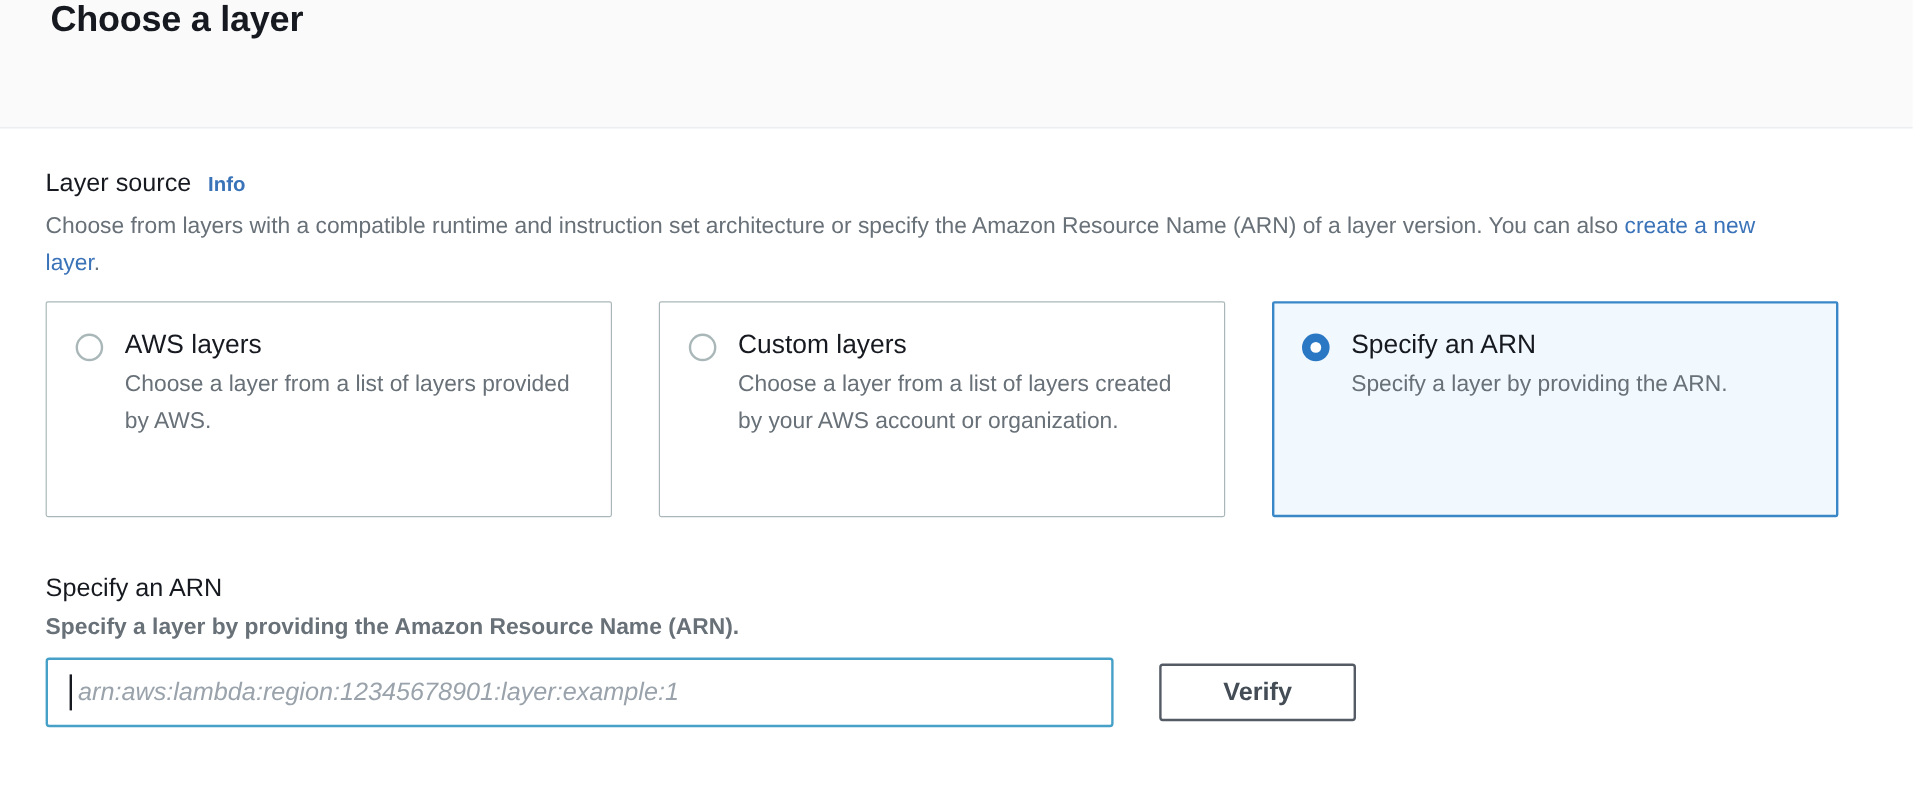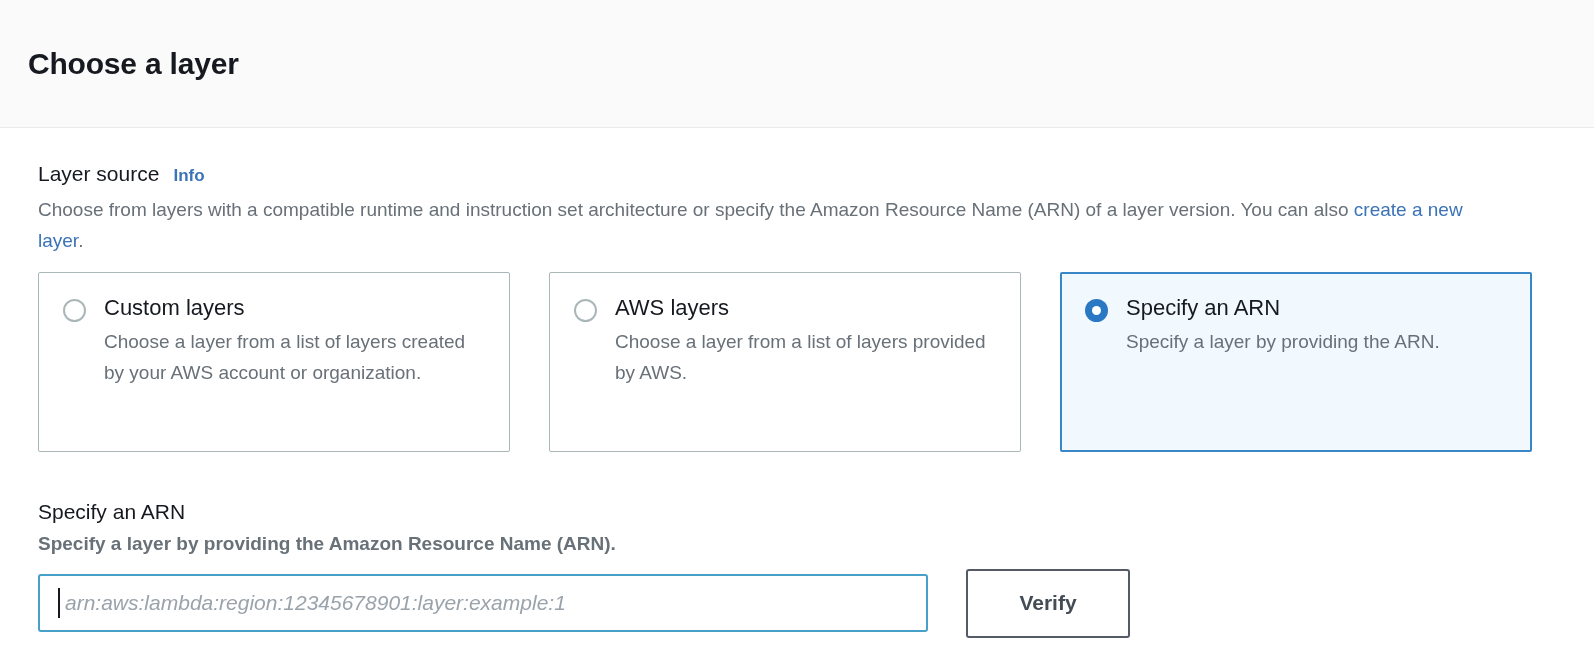--- a/index.html
+++ b/index.html
@@ -17,27 +17,27 @@
   .modal {
     width: 1594px;
     height: 666px;
     background: #ffffff;
     display: flex;
     flex-direction: column;
     box-sizing: border-box;
   }
   
   .modal-header {
-    height: 128px;
+    height: 107px;
     background: #fafafa;
     border-bottom: 1px solid #e9ebed;
     box-sizing: border-box;
     display: flex;
-    align-items: center;
-    padding: 0 28px;
+    align-items: flex-start;
+    padding: 0 42px;
   }
   .modal-title {
     font-size: 30px;
     font-weight: bold;
     color: #16191f;
     letter-spacing: -0.2px;
   }
   
   .modal-body {
     flex: 1;
@@ -175,21 +175,21 @@
   .caret {
     position: absolute;
     left: 20px;
     top: 14px;
     width: 2px;
     height: 30px;
     background: #16191f;
   }
   .verify-btn {
     width: 164px;
-    height: 69px;
+    height: 48px;
     box-sizing: border-box;
     border: 2px solid #545b64;
     border-radius: 3px;
     background: #ffffff;
     color: #444c55;
     font-family: "Liberation Sans", sans-serif;
     font-size: 21px;
     font-weight: bold;
     cursor: pointer;
   }
@@ -208,34 +208,34 @@
     <div class="field-label-row">
       <span class="field-label">Layer source</span>
       <span class="info-link">Info</span>
     </div>
 
     <div class="field-desc">
       <span>Choose from layers with a compatible runtime and instruction set architecture or specify the Amazon Resource Name (ARN) of a layer version. You can also </span><span class="inline-link">create a new layer</span><span>.</span>
     </div>
 
     <div class="tiles">
+
+      <div class="tile">
+        <span class="radio"></span>
+        <div class="tile-text">
+          <div class="tile-title">AWS layers</div>
+          <div class="tile-desc">Choose a layer from a list of layers provided by AWS.</div>
+        </div>
+      </div>
 
       <div class="tile">
         <span class="radio"></span>
         <div class="tile-text">
           <div class="tile-title">Custom layers</div>
           <div class="tile-desc">Choose a layer from a list of layers created by your AWS account or organization.</div>
-        </div>
-      </div>
-
-      <div class="tile">
-        <span class="radio"></span>
-        <div class="tile-text">
-          <div class="tile-title">AWS layers</div>
-          <div class="tile-desc">Choose a layer from a list of layers provided by AWS.</div>
         </div>
       </div>
 
       <div class="tile selected">
         <span class="radio">
             <span class="dot"></span>
           </span>
         <div class="tile-text">
           <div class="tile-title">Specify an ARN</div>
           <div class="tile-desc">Specify a layer by providing the ARN.</div>

